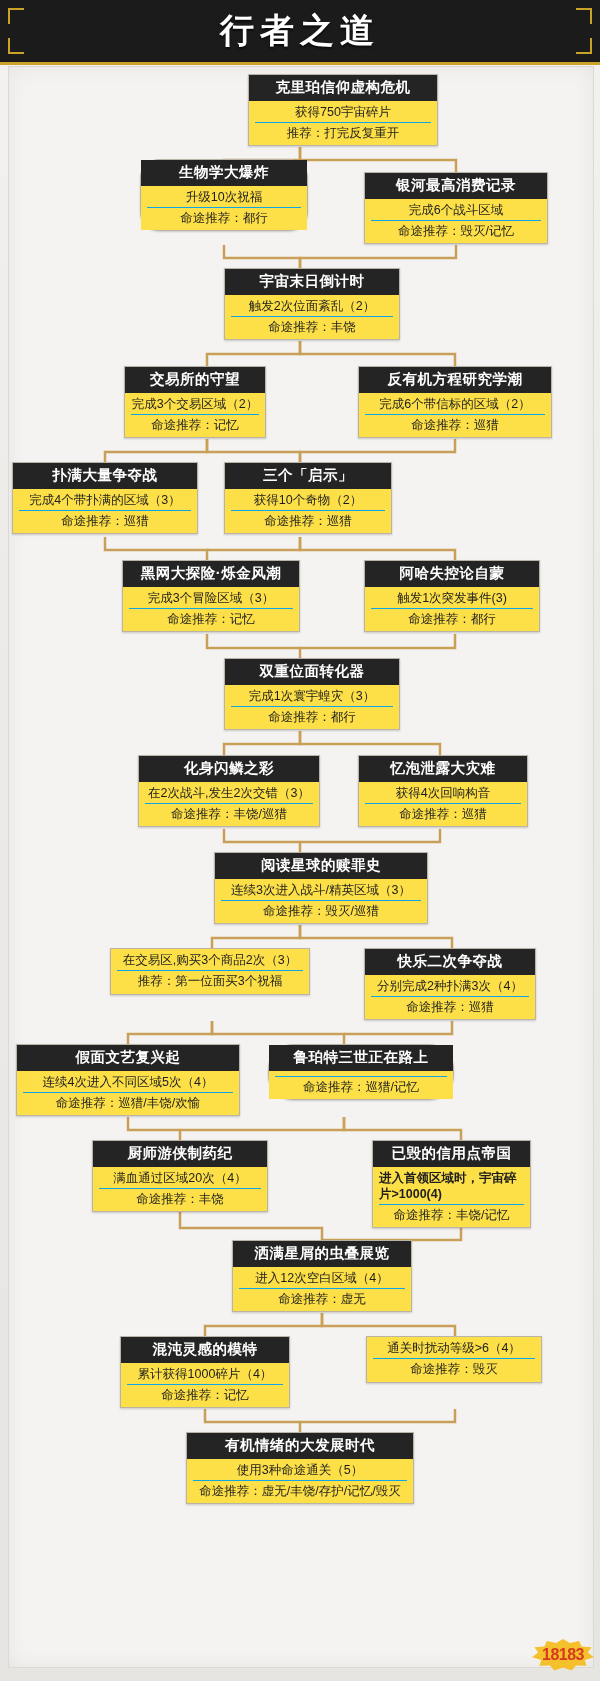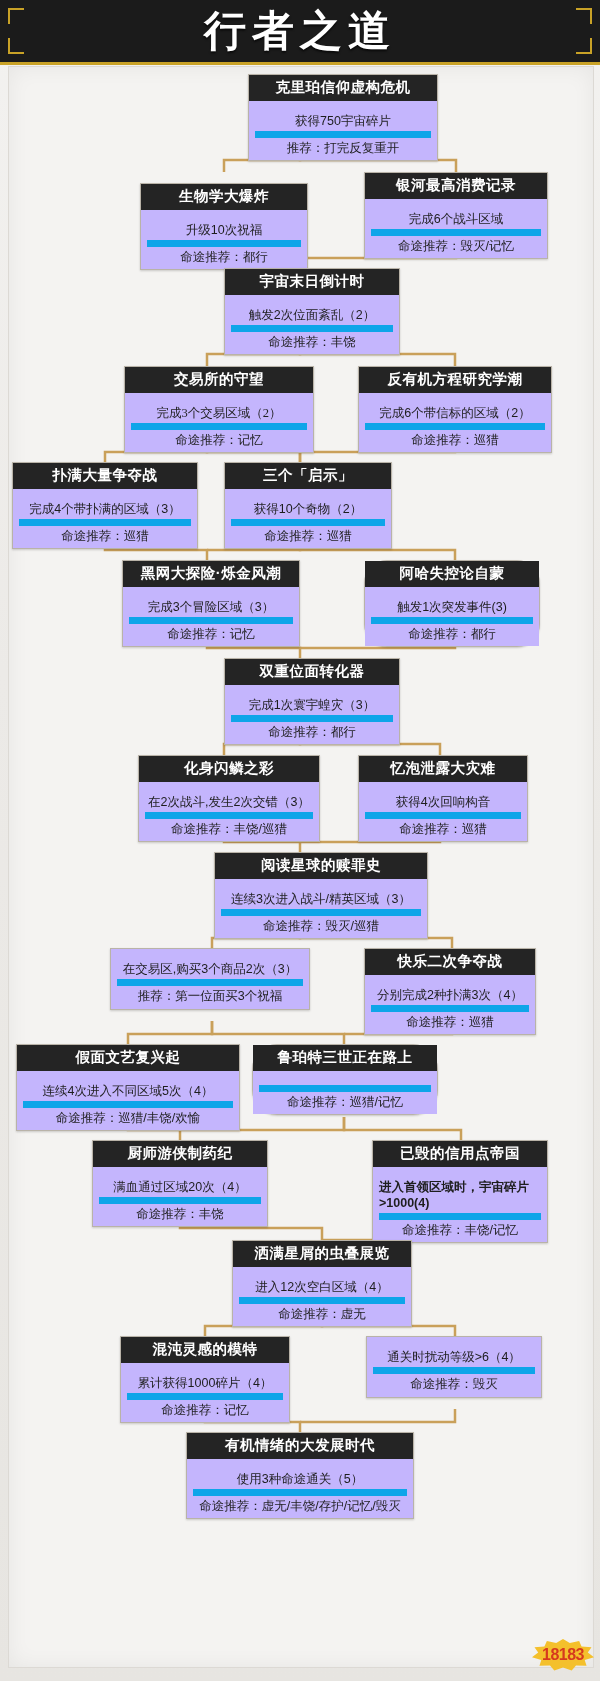--- a/index.html
+++ b/index.html
@@ -26,21 +26,21 @@
     width: 600px;
     height: 62px;
     background: #1b1b1b;
     display: flex;
     align-items: center;
     justify-content: center;
     border-bottom: 3px solid #c9a227;
   }
   .header .title {
     color: #ffffff;
-    font-size: 42px;
+    font-size: 34px;
     font-weight: bold;
     letter-spacing: 6px;
     text-shadow: 0 2px 2px rgba(0,0,0,.6);
   }
   .header .corner {
     position: absolute;
     width: 14px; height: 14px;
     border: 2px solid #c9a227;
   }
   .header .c-tl { left: 8px; top: 8px; border-right: none; border-bottom: none;}
@@ -79,35 +79,35 @@
     background: #242424;
     color: #fff;
     font-size: 14.5px;
     font-weight: bold;
     text-align: center;
     padding: 4px 4px 5px 4px;
     letter-spacing: .5px;
     line-height: 1.15;
   }
   .node .body {
-    padding: 12px 6px 4px 6px;
-    background: #c4b5fd;
+    padding: 3px 6px 4px 6px;
+    background: #fde047;
   }
   .node .desc {
     font-size: 12.5px;
     color: #1e1e1e;
     line-height: 1.3;
     text-align: center;
   }
   .node .rec {
     font-size: 12.5px;
     color: #1e1e1e;
     line-height: 1.3;
     text-align: center;
-    border-top: 7px solid #0ea5e9;
+    border-top: 1px solid #0ea5e9;
     margin-top: 2px;
     padding-top: 2px;
   }
   
   .logo {
     position: absolute;
     right: 6px;
     bottom: 4px;
     width: 62px;
     height: 40px;
@@ -201,21 +201,21 @@
   </svg>
 
   <div class="node" style="left:248px; top:74px; width:190px;">
     <div class="nm">克里珀信仰虚构危机</div>
     <div class="body">
       <div class="desc">获得750宇宙碎片</div>
       <div class="rec">推荐：打完反复重开</div>
     </div>
   </div>
 
-  <div class="node" style="left:140px; top:183px; width:168px;">
+  <div class="node" style="left:140px; top:159px; width:168px;border-radius:19px;">
     <div class="nm">生物学大爆炸</div>
     <div class="body">
       <div class="desc">升级10次祝福</div>
       <div class="rec">命途推荐：都行</div>
     </div>
   </div>
 
   <div class="node" style="left:364px; top:172px; width:184px;">
     <div class="nm">银河最高消费记录</div>
     <div class="body">
@@ -225,21 +225,21 @@
   </div>
 
   <div class="node" style="left:224px; top:268px; width:176px;">
     <div class="nm">宇宙末日倒计时</div>
     <div class="body">
       <div class="desc">触发2次位面紊乱（2）</div>
       <div class="rec">命途推荐：丰饶</div>
     </div>
   </div>
 
-  <div class="node" style="left:124px; top:366px; width:190px;font-family:Liberation Serif, serif;">
+  <div class="node" style="left:124px; top:366px; width:142px;">
     <div class="nm">交易所的守望</div>
     <div class="body">
       <div class="desc">完成3个交易区域（2）</div>
       <div class="rec">命途推荐：记忆</div>
     </div>
   </div>
 
   <div class="node" style="left:358px; top:366px; width:194px;">
     <div class="nm">反有机方程研究学潮</div>
     <div class="body">
@@ -265,21 +265,21 @@
   </div>
 
   <div class="node" style="left:122px; top:560px; width:178px;">
     <div class="nm">黑网大探险·烁金风潮</div>
     <div class="body">
       <div class="desc">完成3个冒险区域（3）</div>
       <div class="rec">命途推荐：记忆</div>
     </div>
   </div>
 
-  <div class="node" style="left:364px; top:560px; width:176px;border-radius:23px;">
+  <div class="node" style="left:364px; top:560px; width:176px;">
     <div class="nm">阿哈失控论自蒙</div>
     <div class="body">
       <div class="desc">触发1次突发事件(3)</div>
       <div class="rec">命途推荐：都行</div>
     </div>
   </div>
 
   <div class="node" style="left:224px; top:658px; width:176px;">
     <div class="nm">双重位面转化器</div>
     <div class="body">
@@ -328,36 +328,36 @@
   </div>
 
   <div class="node" style="left:16px; top:1044px; width:224px;">
     <div class="nm">假面文艺复兴起</div>
     <div class="body">
       <div class="desc">连续4次进入不同区域5次（4）</div>
       <div class="rec">命途推荐：巡猎/丰饶/欢愉</div>
     </div>
   </div>
 
-  <div class="node" style="left:252px; top:1044px; width:186px;border-radius:25px;">
+  <div class="node" style="left:268px; top:1044px; width:186px;border-radius:25px;">
     <div class="nm">鲁珀特三世正在路上</div>
     <div class="body">
       <div class="rec">命途推荐：巡猎/记忆</div>
     </div>
   </div>
 
   <div class="node" style="left:92px; top:1140px; width:176px;">
     <div class="nm">厨师游侠制药纪</div>
     <div class="body">
       <div class="desc">满血通过区域20次（4）</div>
       <div class="rec">命途推荐：丰饶</div>
     </div>
   </div>
 
-  <div class="node" style="left:372px; top:1140px; width:176px;">
+  <div class="node" style="left:372px; top:1140px; width:159px;">
     <div class="nm">已毁的信用点帝国</div>
     <div class="body">
       <div class="desc" style="text-align:left;font-weight:bold;">进入首领区域时，宇宙碎片&gt;1000(4)</div>
       <div class="rec">命途推荐：丰饶/记忆</div>
     </div>
   </div>
 
   <div class="node" style="left:232px; top:1240px; width:180px;">
     <div class="nm">洒满星屑的虫叠展览</div>
     <div class="body">

